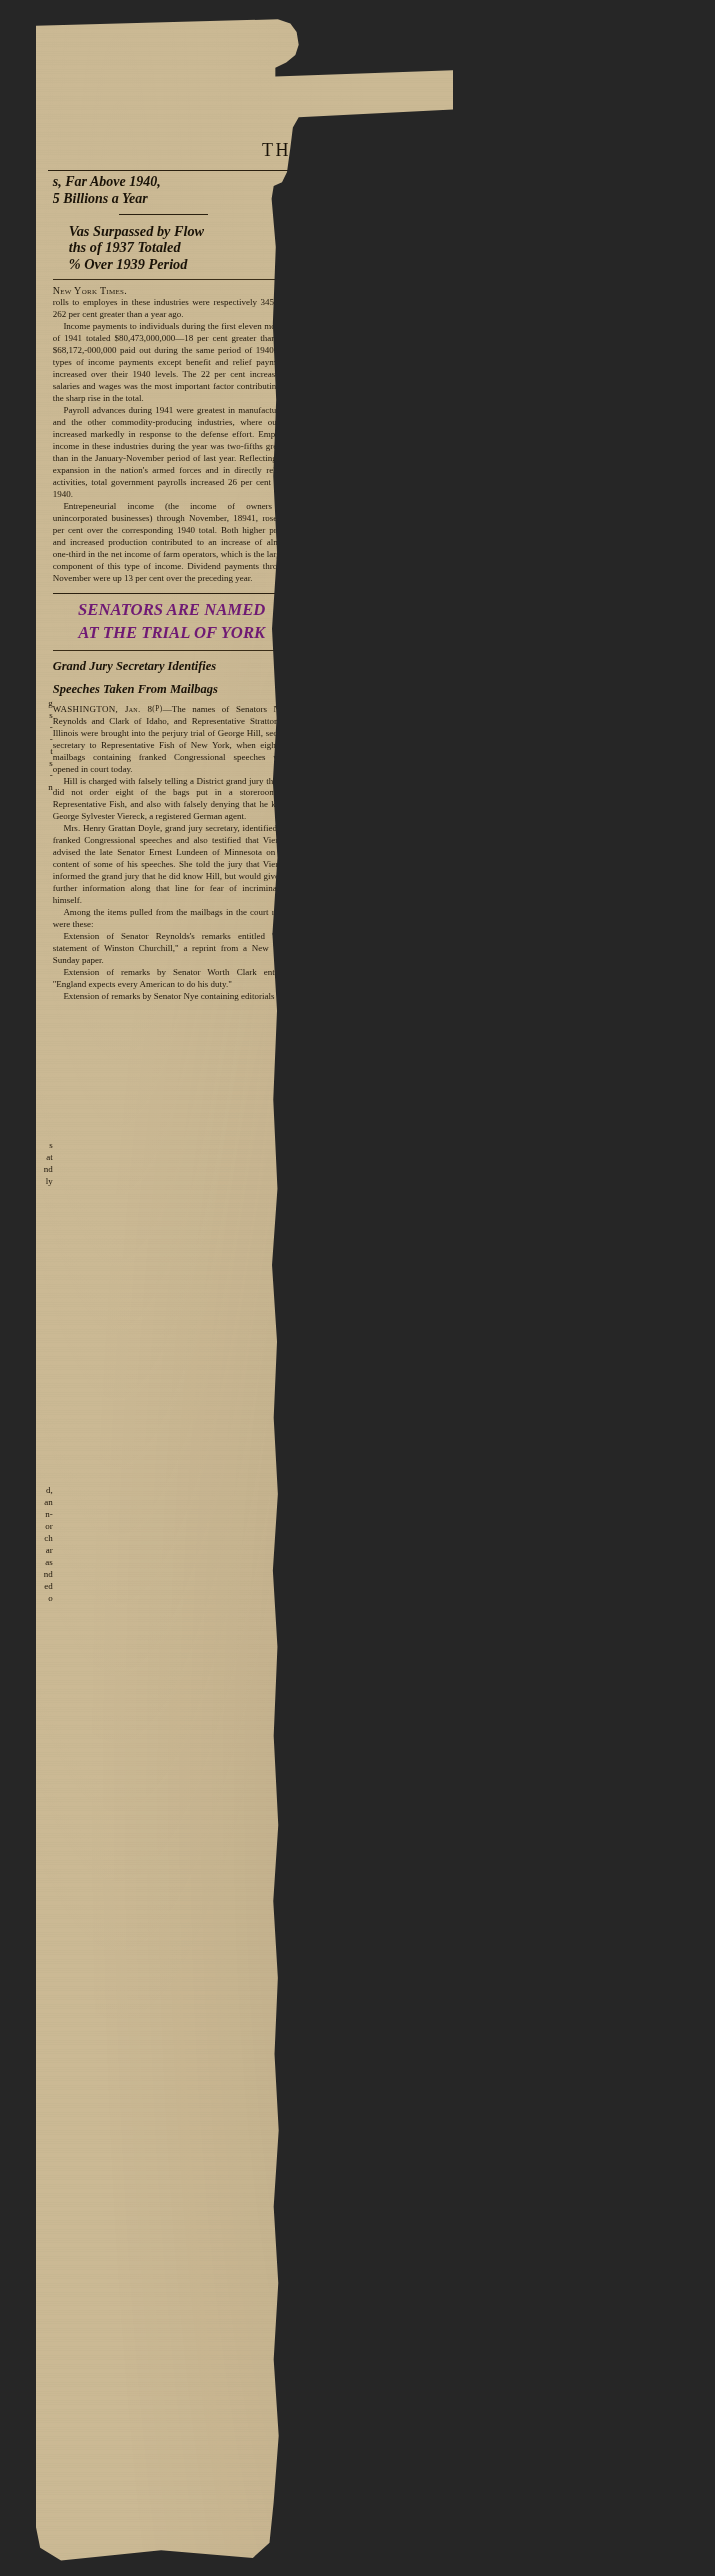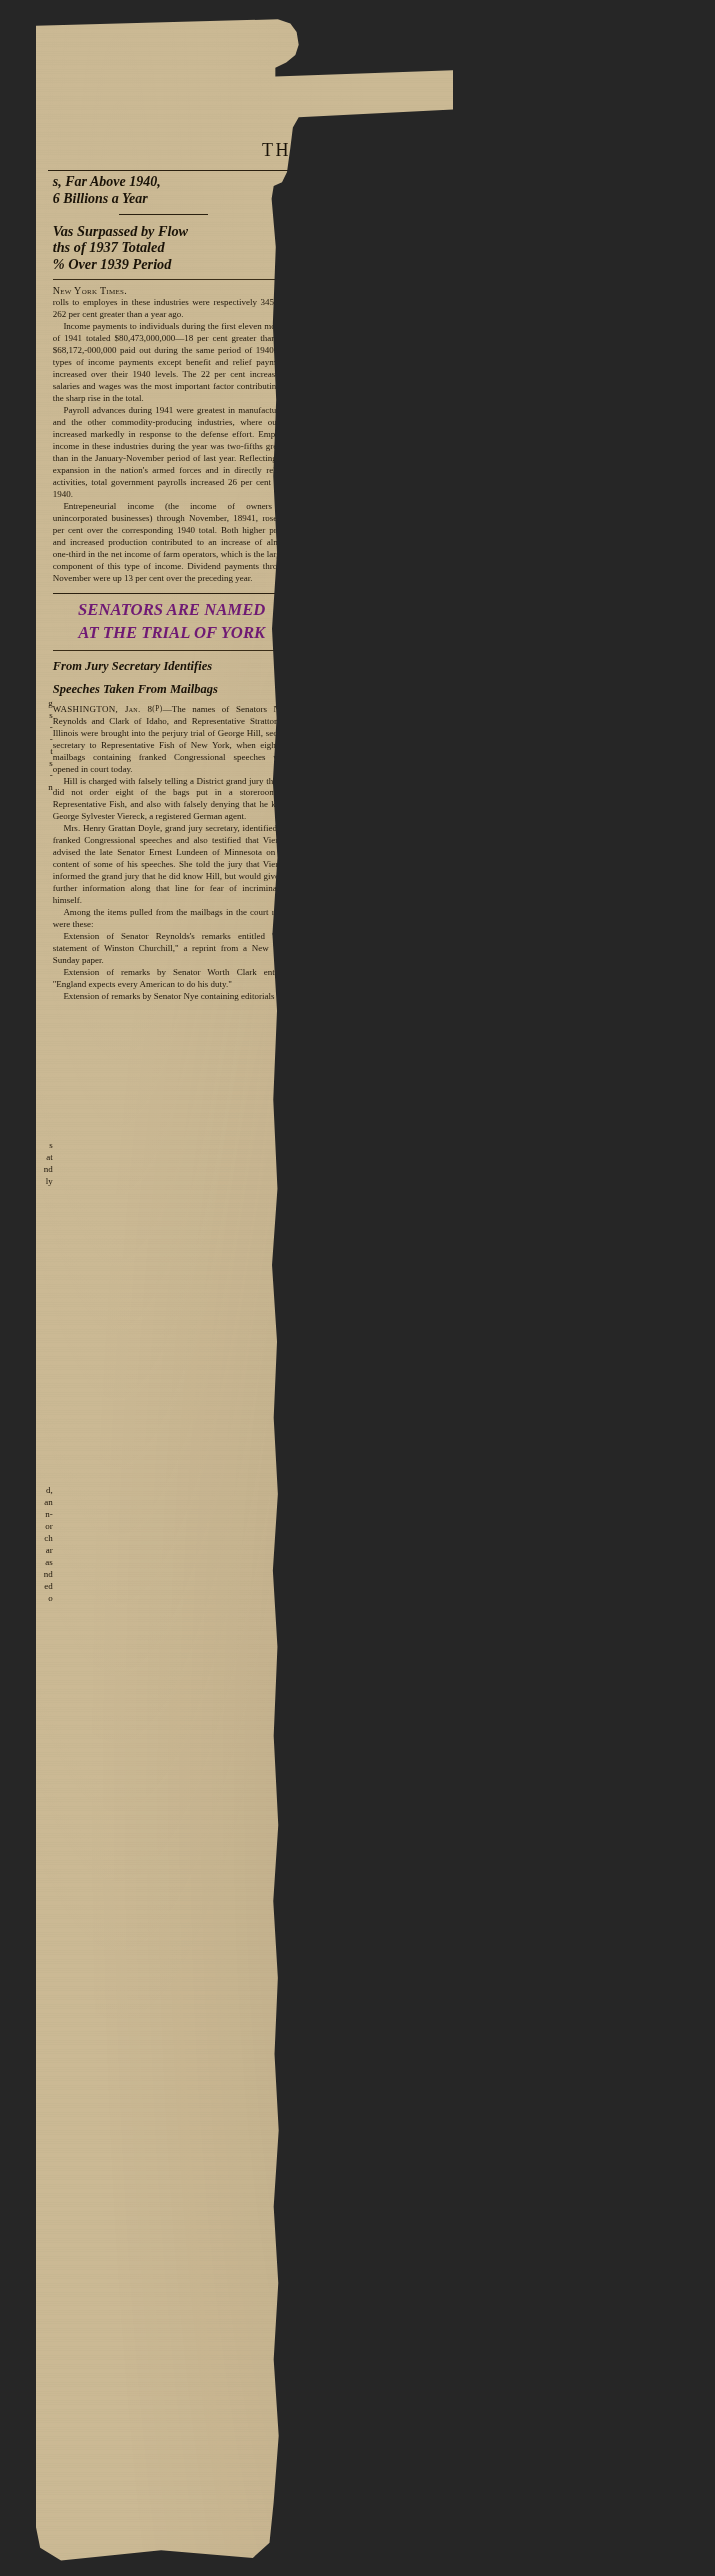--- a/index.html
+++ b/index.html
@@ -155,21 +155,21 @@
 
   
   .hl-ital {
     font-family: "Liberation Serif", serif;
     font-style: italic;
     font-weight: 700;
     color: #1a1308;
     line-height: 1.18;
   }
   .hl-1 { font-size: 14px; }
-  .hl-3 { font-size: 14.3px; }
+  .hl-3 { font-size: 14.3px; margin-left: 16px; }
 
   .short-rule {
     width: 89px;
     height: 1.2px;
     background: #2a2010;
     margin: 7.2px auto 7.2px 66px;
   }
   .rule-full {
     width: 100%;
     height: 1.2px;
@@ -270,21 +270,21 @@
 <div class="clipping">
 
   <div class="masthead">THE  NEW  YORK  T</div>
   <div class="masthead-rule"></div>
 
   <div class="cols">
 
     <div class="col-main">
 
       <div class="hl-ital hl-1">s, Far Above 1940,</div>
-      <div class="hl-ital hl-1">6  Billions  a  Year</div>
+      <div class="hl-ital hl-1">5  Billions  a  Year</div>
 
       <div class="short-rule"></div>
 
       <div class="hl-ital hl-3">Vas Surpassed by Flow</div>
       <div class="hl-ital hl-3">ths  of  1937  Totaled</div>
       <div class="hl-ital hl-3">%  Over  1939  Period</div>
 
       <div class="rule-thin"></div>
 
       <div class="credit">New York Times.</div>
@@ -296,21 +296,21 @@
         <p>Entrepeneurial income (the income of owners of unincorporated businesses) through November, 18941, rose 17 per cent over the corresponding 1940 total. Both higher prices and increased production contributed to an increase of almost one-third in the net income of farm operators, which is the largest component of this type of income. Dividend payments through November were up 13 per cent over the preceding year.</p>
       </div>
 
       <div class="rule-full"></div>
 
       <div class="story2-head">SENATORS ARE NAMED</div>
       <div class="story2-head">AT THE TRIAL OF YORK</div>
 
       <div class="rule-thin"></div>
 
-      <div class="story2-sub">From Jury Secretary Identifies</div>
+      <div class="story2-sub">Grand Jury Secretary Identifies</div>
       <div class="story2-sub">Speeches Taken From Mailbags</div>
 
       <div class="body-text">
         <p class="noindent">
           <span class="dateline">WASHINGTON, Jan. 8</span><span class="agency">(P)</span><span>—The names of Senators Nye, Reynolds and Clark of Idaho, and Representative Stratton of Illinois were brought into the perjury trial of George Hill, second secretary to Representative Fish of New York, when eighteen mailbags containing franked Congressional speeches were opened in court today.</span>
         </p>
         <p>Hill is charged with falsely telling a District grand jury that he did not order eight of the bags put in a storeroom of Representative Fish, and also with falsely denying that he knew George Sylvester Viereck, a registered German agent.</p>
         <p>Mrs. Henry Grattan Doyle, grand jury secretary, identified the franked Congressional speeches and also testified that Viereck advised the late Senator Ernest Lundeen of Minnesota on the content of some of his speeches. She told the jury that Viereck informed the grand jury that he did know Hill, but would give no further information along that line for fear of incriminating himself.</p>
         <p>Among the items pulled from the mailbags in the court room were these:</p>
         <p>Extension of Senator Reynolds's remarks entitled "Past statement of Winston Churchill," a reprint from a New York Sunday paper.</p>

